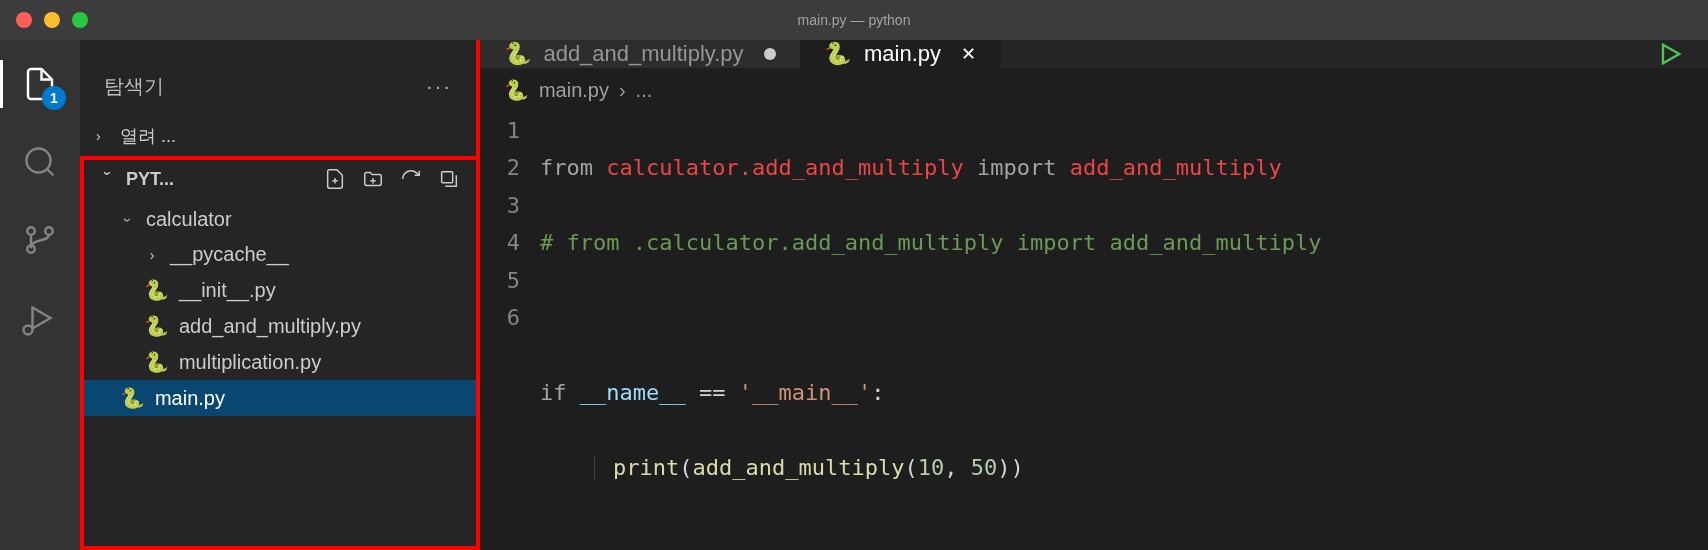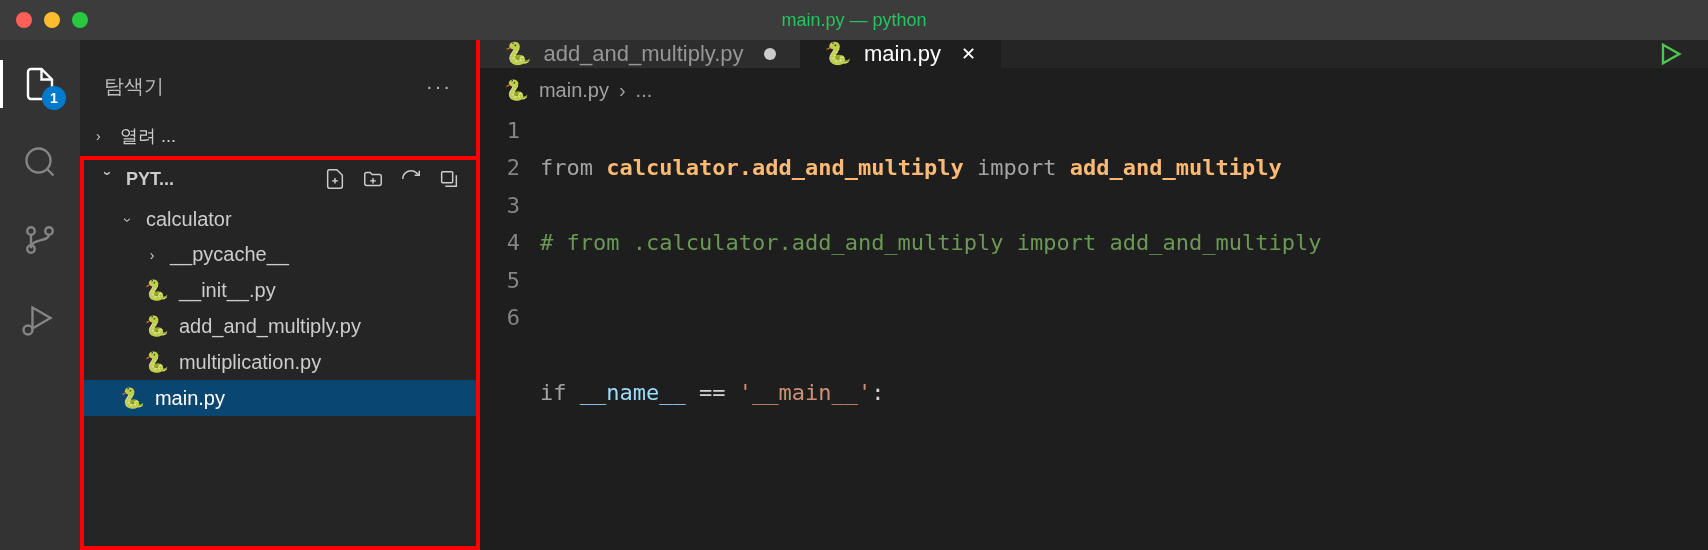--- a/index.html
+++ b/index.html
@@ -32,22 +32,22 @@
       height: 16px;
       border-radius: 50%;
     }
     .tl-red { background: #ff5f57; }
     .tl-yellow { background: #febc2e; }
     .tl-green { background: #28c840; }
     .title-text {
       position: absolute;
       left: 50%;
       transform: translateX(-50%);
-      color: #22c55e;
-      font-size: 18px;
+      color: #a3a3a3;
+      font-size: 14px;
     }
     
     .main {
       display: flex;
       flex: 1;
       overflow: hidden;
     }
     
     .activity-bar {
       width: 80px;
@@ -250,21 +250,21 @@
       text-align: right;
       padding-right: 20px;
       color: #858585;
       user-select: none;
     }
     .code-lines {
       flex: 1;
       white-space: pre;
     }
     .tok-keyword { color: #a3a3a3; }
-    .tok-module { color: #fdba74; font-weight: bold; }
+    .tok-module { color: #ef4444; }
     .tok-comment { color: #6a9955; }
     .tok-string { color: #ce9178; }
     .tok-func { color: #dcdcaa; }
     .tok-number { color: #b5cea8; }
     .tok-var { color: #9cdcfe; }
     .tok-plain { color: #d4d4d4; }
     .line-indent-guide {
       border-left: 1px solid #404040;
       padding-left: 18px;
       margin-left: 1px;
@@ -414,17 +414,18 @@
         <div>3</div>
         <div>4</div>
         <div>5</div>
         <div>6</div>
       </div>
       <div class="code-lines">
 <div><span class="tok-keyword">from</span> <span class="tok-module">calculator.add_and_multiply</span> <span class="tok-keyword">import</span> <span class="tok-module">add_and_multiply</span></div>
 <div><span class="tok-comment"># from .calculator.add_and_multiply import add_and_multiply</span></div>
 <div>&nbsp;</div>
 <div><span class="tok-keyword">if</span> <span class="tok-var">__name__</span> <span class="tok-plain">==</span> <span class="tok-string">'__main__'</span><span class="tok-plain">:</span></div>
+<div>    <span class="line-indent-guide"><span class="tok-func">print</span><span class="tok-plain">(</span><span class="tok-func">add_and_multiply</span><span class="tok-plain">(</span><span class="tok-number">10</span><span class="tok-plain">, </span><span class="tok-number">50</span><span class="tok-plain">))</span></span></div>
 <div>&nbsp;</div>
       </div>
     </div>
   </div>
 </div>
 
 </body></html>

